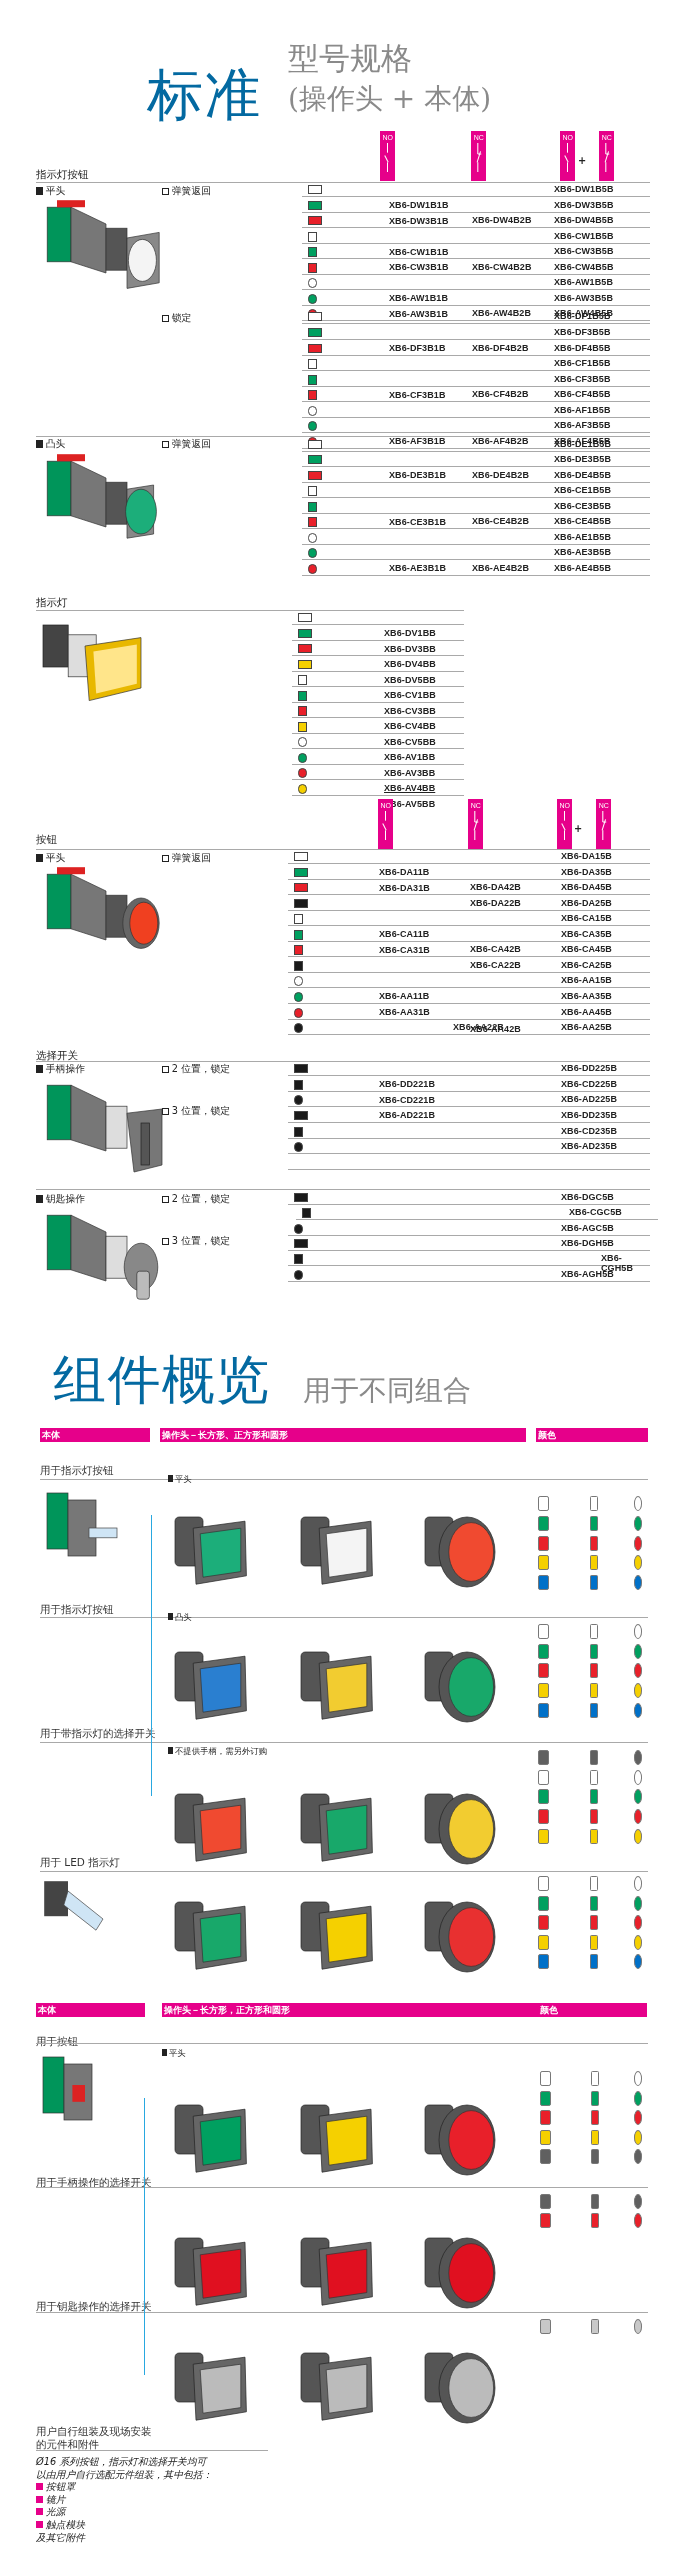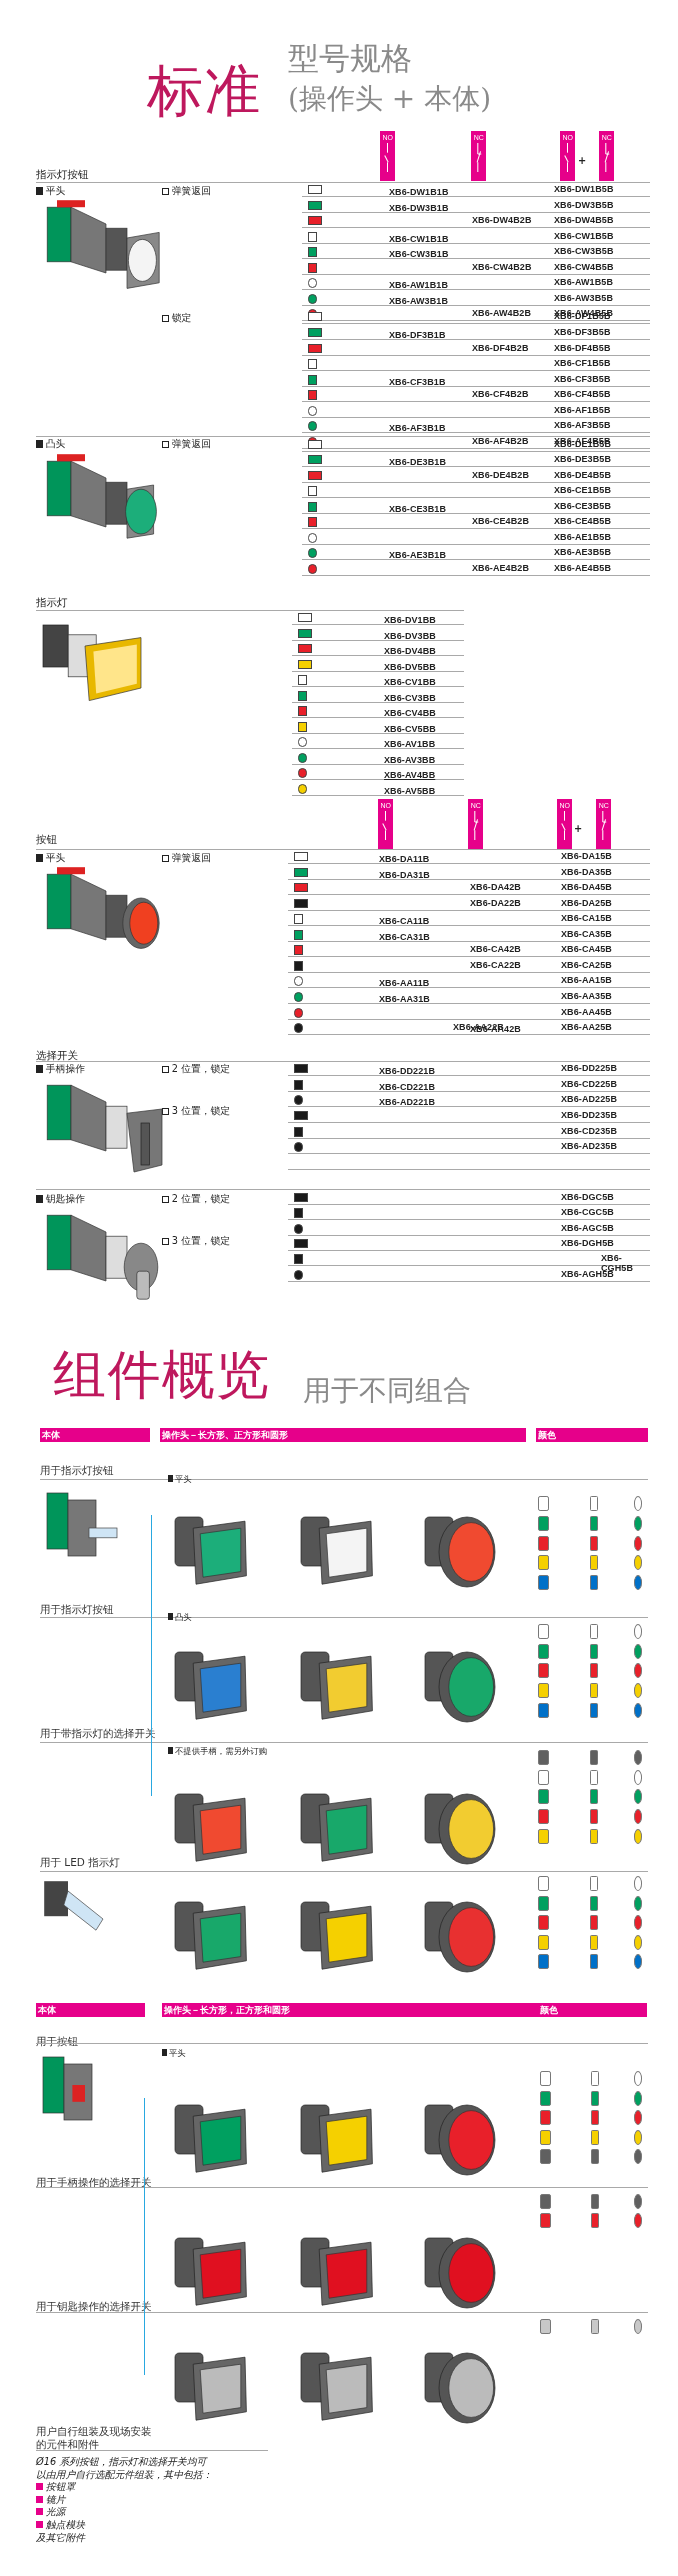--- a/index.html
+++ b/index.html
@@ -1,28 +1,28 @@
 <!DOCTYPE html>
 <html style="font-size:11.2px"><head>
 <meta charset="utf-8">
 <style>
   * { box-sizing: border-box; margin: 0; padding: 0; }
   html, body { width: 678px; background: #fff; }
   body { font-family: "DejaVu Sans", "Liberation Sans", sans-serif; color: #222; position: relative; height: 2576px; overflow: hidden; }
   .abs { position: absolute; }
-  .title-big { font-family: Liberation Mono, monospace; color: #be185d; font-size: 56px; line-height: 1; letter-spacing: 1.4px; }
+  .title-big { font-family: Liberation Sans, sans-serif; color: #0369a1; font-size: 56px; line-height: 1; letter-spacing: 1.4px; }
   .title-sub { font-family: "DejaVu Serif", serif; color: #8a8a8a; font-size: 31px; line-height: 1.15; }
   .sec-title { font-size: 10.5px; font-weight: normal; color: #222; }
   .hline { position: absolute; height: 1.4px; background: #a9a9a9; }
   .label-sq { font-size: 9.8px; color: #222; }
   .label-sq .sq-filled { display:inline-block; width:7px; height:7.7px; background:#222; margin-right:2.8px; vertical-align:-0.7px; }
   .label-sq .sq-open { display:inline-block; width:7px; height:7px; border:1.4px solid #222; margin-right:2.8px; vertical-align:-0.7px; }
   .row { position: absolute; height: 14px; border-bottom: 1px solid #a9a9a9; font-size: 9px; font-weight: bold; font-family: "Liberation Sans", sans-serif; letter-spacing: 0.1px; }
   .row .sw { position: absolute; left: 5.6px; top: 2.1px; }
-  .row .c1 { position: absolute; left: 87px; top: 4px; }
+  .row .c1 { position: absolute; left: 87px; top: 17px; }
   .row .c2 { position: absolute; left: 170px; top: 1.4px; }
   .row .c3 { position: absolute; left: 252px; top: 1.4px; }
   .sw-wide { width: 14px; height: 9px; border: 0.7px solid #444; }
   .sw-sq { width: 9px; height: 9.8px; border: 0.7px solid #444; }
   .sw-circ { width: 9.8px; height: 9.8px; border: 0.7px solid #444; border-radius: 50%; }
   .contact { position: absolute; width: 15.4px; height: 50px; background: #e6008a; color: #fff; font-size: 7px; text-align: center; padding-top: 2.8px; font-family: "Liberation Sans", sans-serif; }
   .contact svg { display:block; margin: 2.1px auto 0; }
   .plus { position: absolute; font-weight: bold; font-size: 9.8px; color: #222; }
   .pinkbar { position: absolute; height: 14px; background: #e6008a; color: #fff; font-size: 9px; font-weight: bold; padding-left: 2.1px; line-height: 14px; }
   .ov-label { font-size: 10.5px; color: #333; }
@@ -544,21 +544,21 @@
     </div>
     <div class="row" style="top: 1156px; left: 288px; width: 362px;">
       <div></div>
       <span class="c1" style="left: 91px;"></span>
       <span class="c3" style="left: 273px;"></span>
     </div>
     <div class="row" style="top: 1191px; left: 288px; width: 362px;">
       <div class="sw sw-wide" style="background: rgb(26, 26, 26);"></div>
       <span class="c3" style="left: 273px;">XB6-DGC5B</span>
     </div>
-    <div class="row" style="top: 1206px; left: 288px; width: 362px;">
+    <div class="row" style="top: 1206px; left: 296px; width: 362px;">
       <div class="sw sw-sq" style="background: rgb(26, 26, 26);"></div>
       <span class="c3" style="left: 273px;">XB6-CGC5B</span>
     </div>
     <div class="row" style="top: 1222px; left: 288px; width: 362px;">
       <div class="sw sw-circ" style="background: rgb(26, 26, 26);"></div>
       <span class="c3" style="left: 273px;">XB6-AGC5B</span>
     </div>
     <div class="row" style="top: 1237px; left: 288px; width: 362px;">
       <div class="sw sw-wide" style="background: rgb(26, 26, 26);"></div>
       <span class="c3" style="left: 273px;">XB6-DGH5B</span>

